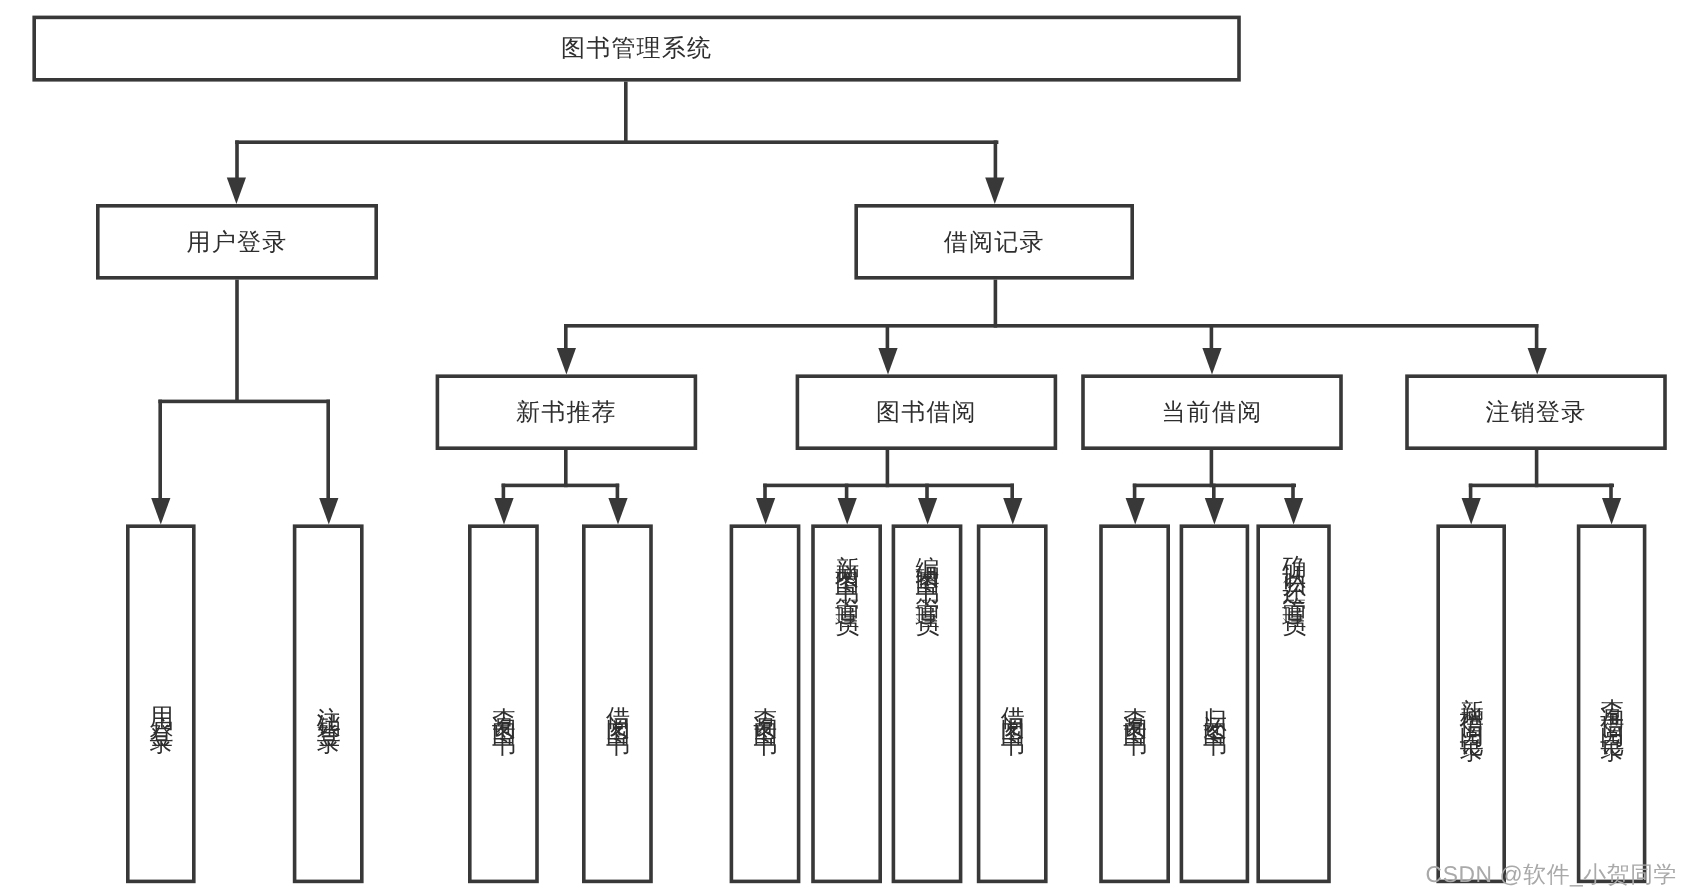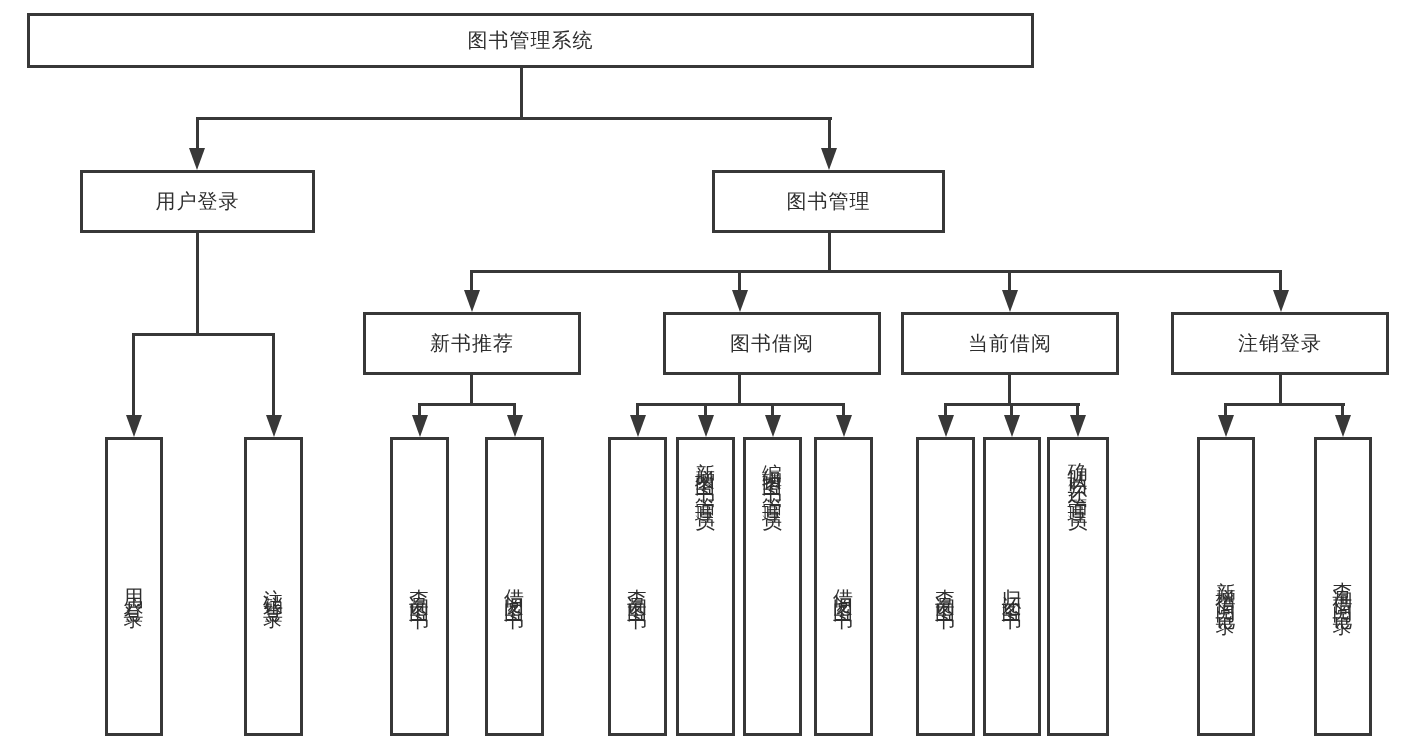--- a/index.html
+++ b/index.html
@@ -43,21 +43,21 @@
 
   <div class="node" style="left:15px;top:13px;width:1007px;height:55px;margin-left:12px;">
     <span>图书管理系统</span>
   </div>
 
   <div class="node" style="left:80px;top:170px;width:235px;height:63px;">
     <span>用户登录</span>
   </div>
 
   <div class="node" style="left:712px;top:170px;width:233px;height:63px;">
-    <span>图书管理</span>
+    <span>借阅记录</span>
   </div>
 
   <div class="node" style="left:363px;top:312px;width:218px;height:63px;font-family:Liberation Serif, serif;">
     <span>新书推荐</span>
   </div>
 
   <div class="node" style="left:631px;top:312px;width:218px;height:63px;margin-left:32px;">
     <span>图书借阅</span>
   </div>
 
@@ -165,14 +165,15 @@
   <div class="vline" style="left:1076px;top:403px;height:15px;"></div>
   <div class="arrow" style="left:1070px;top:415px;"></div>
 
   <div class="vline" style="left:1279px;top:375px;height:31px;"></div>
   <div class="hline" style="left:1224px;top:403px;width:121px;"></div>
   <div class="vline" style="left:1224px;top:403px;height:15px;"></div>
   <div class="arrow" style="left:1218px;top:415px;"></div>
   <div class="vline" style="left:1341px;top:403px;height:15px;"></div>
   <div class="arrow" style="left:1335px;top:415px;"></div>
 
+  <div class="watermark">CSDN @软件_小贺同学</div>
 
 </div>
 
 </body></html>

